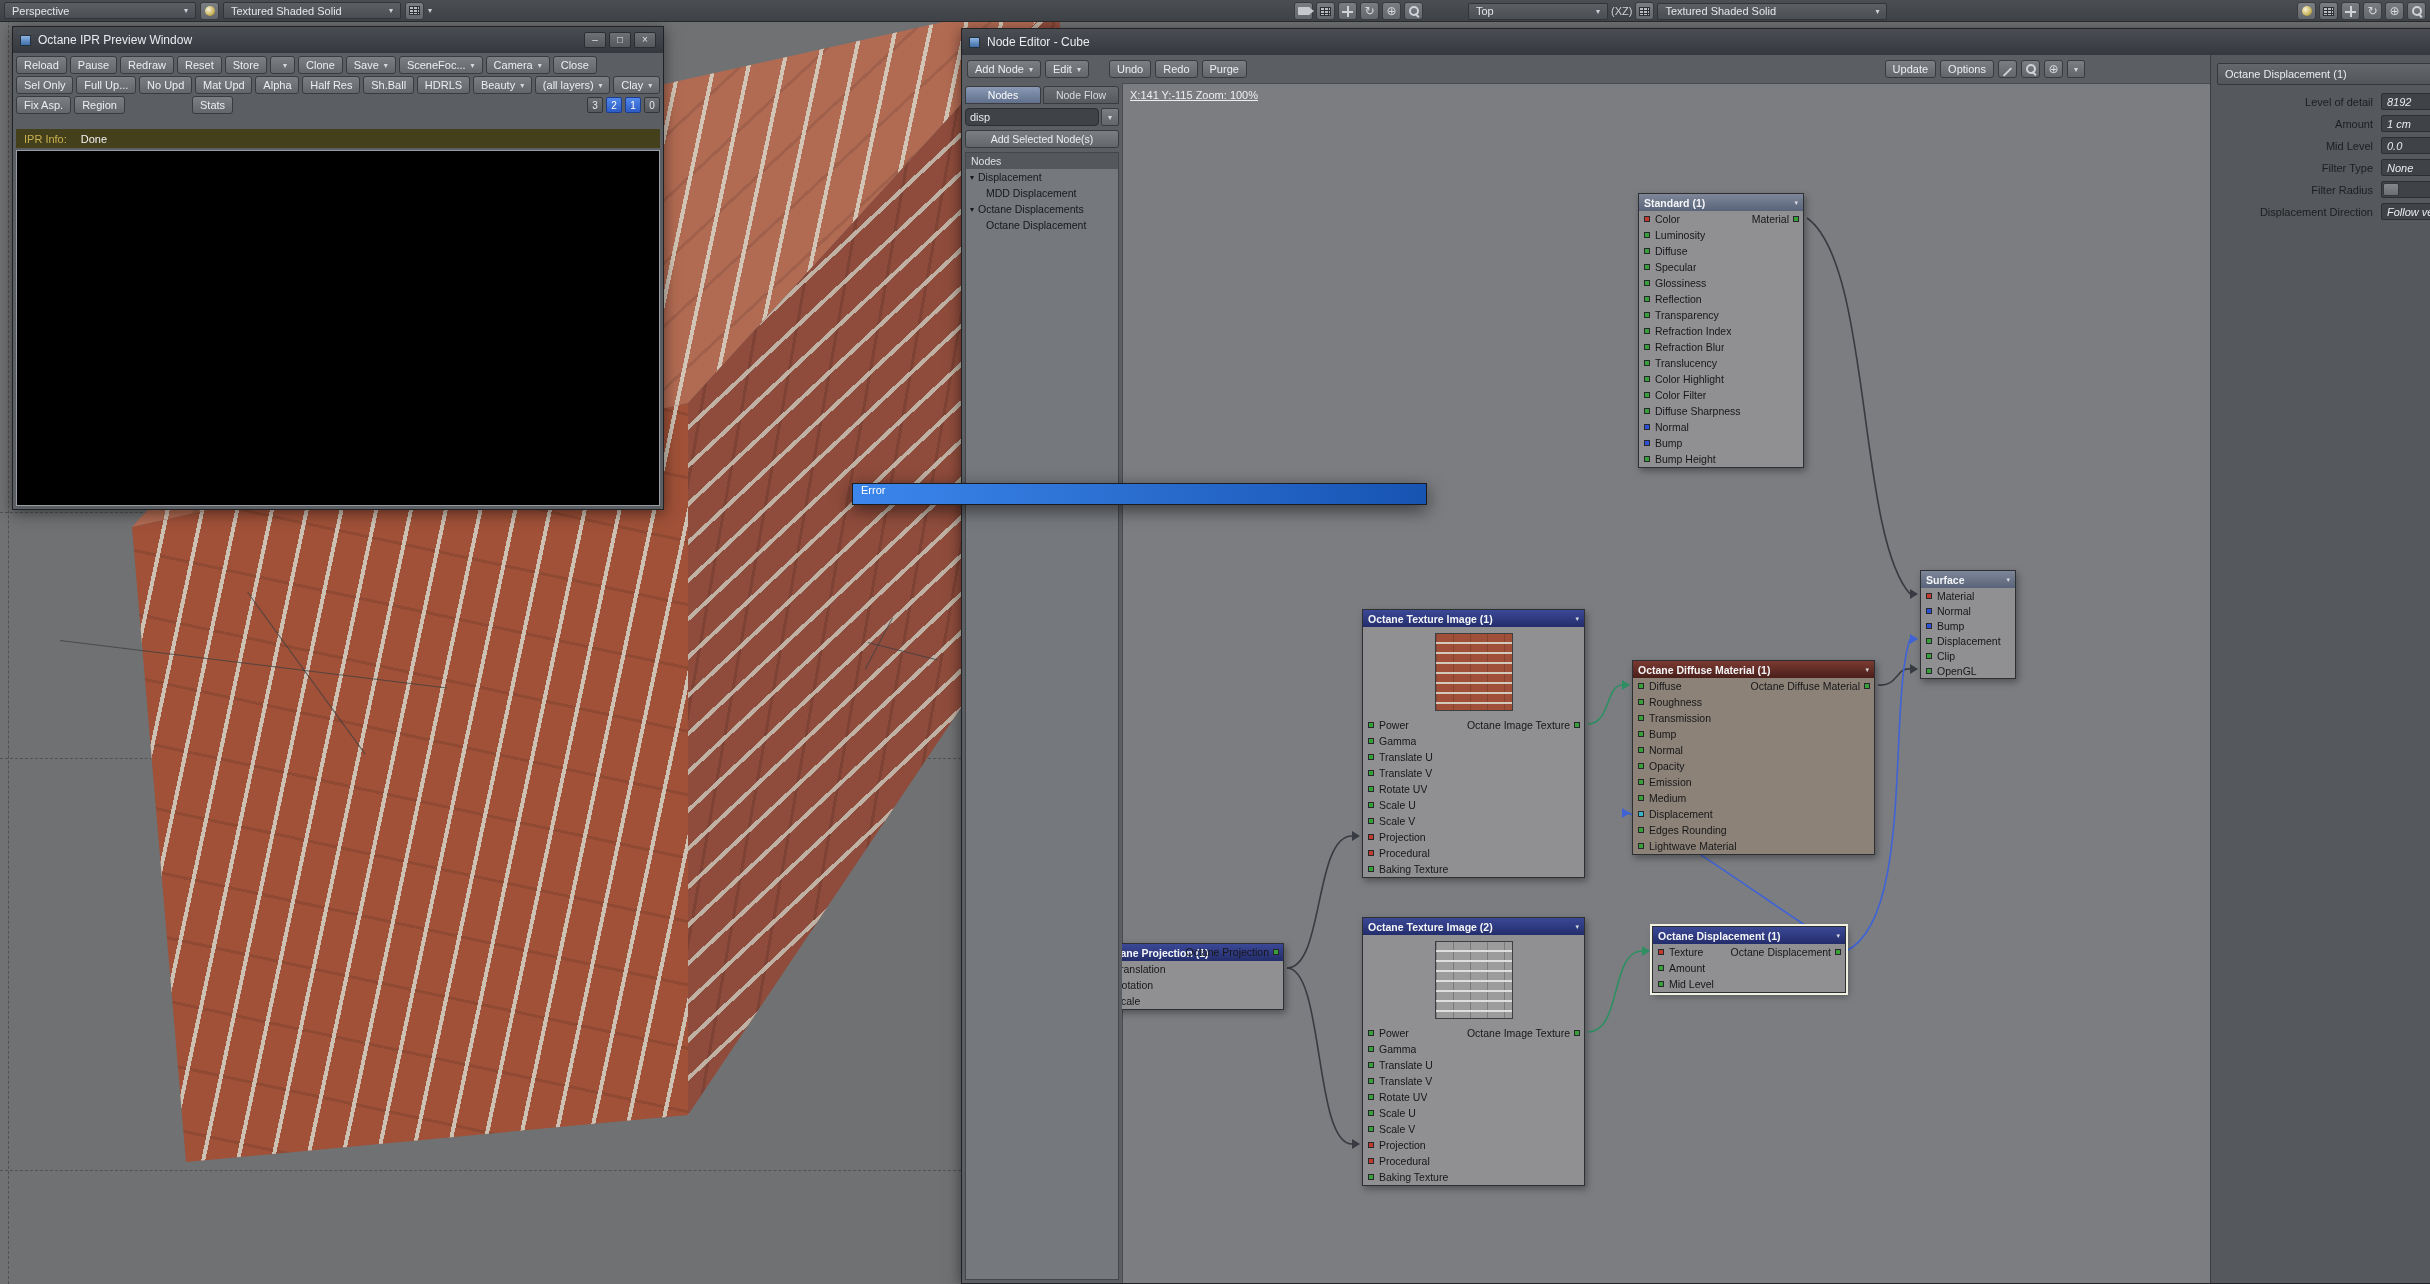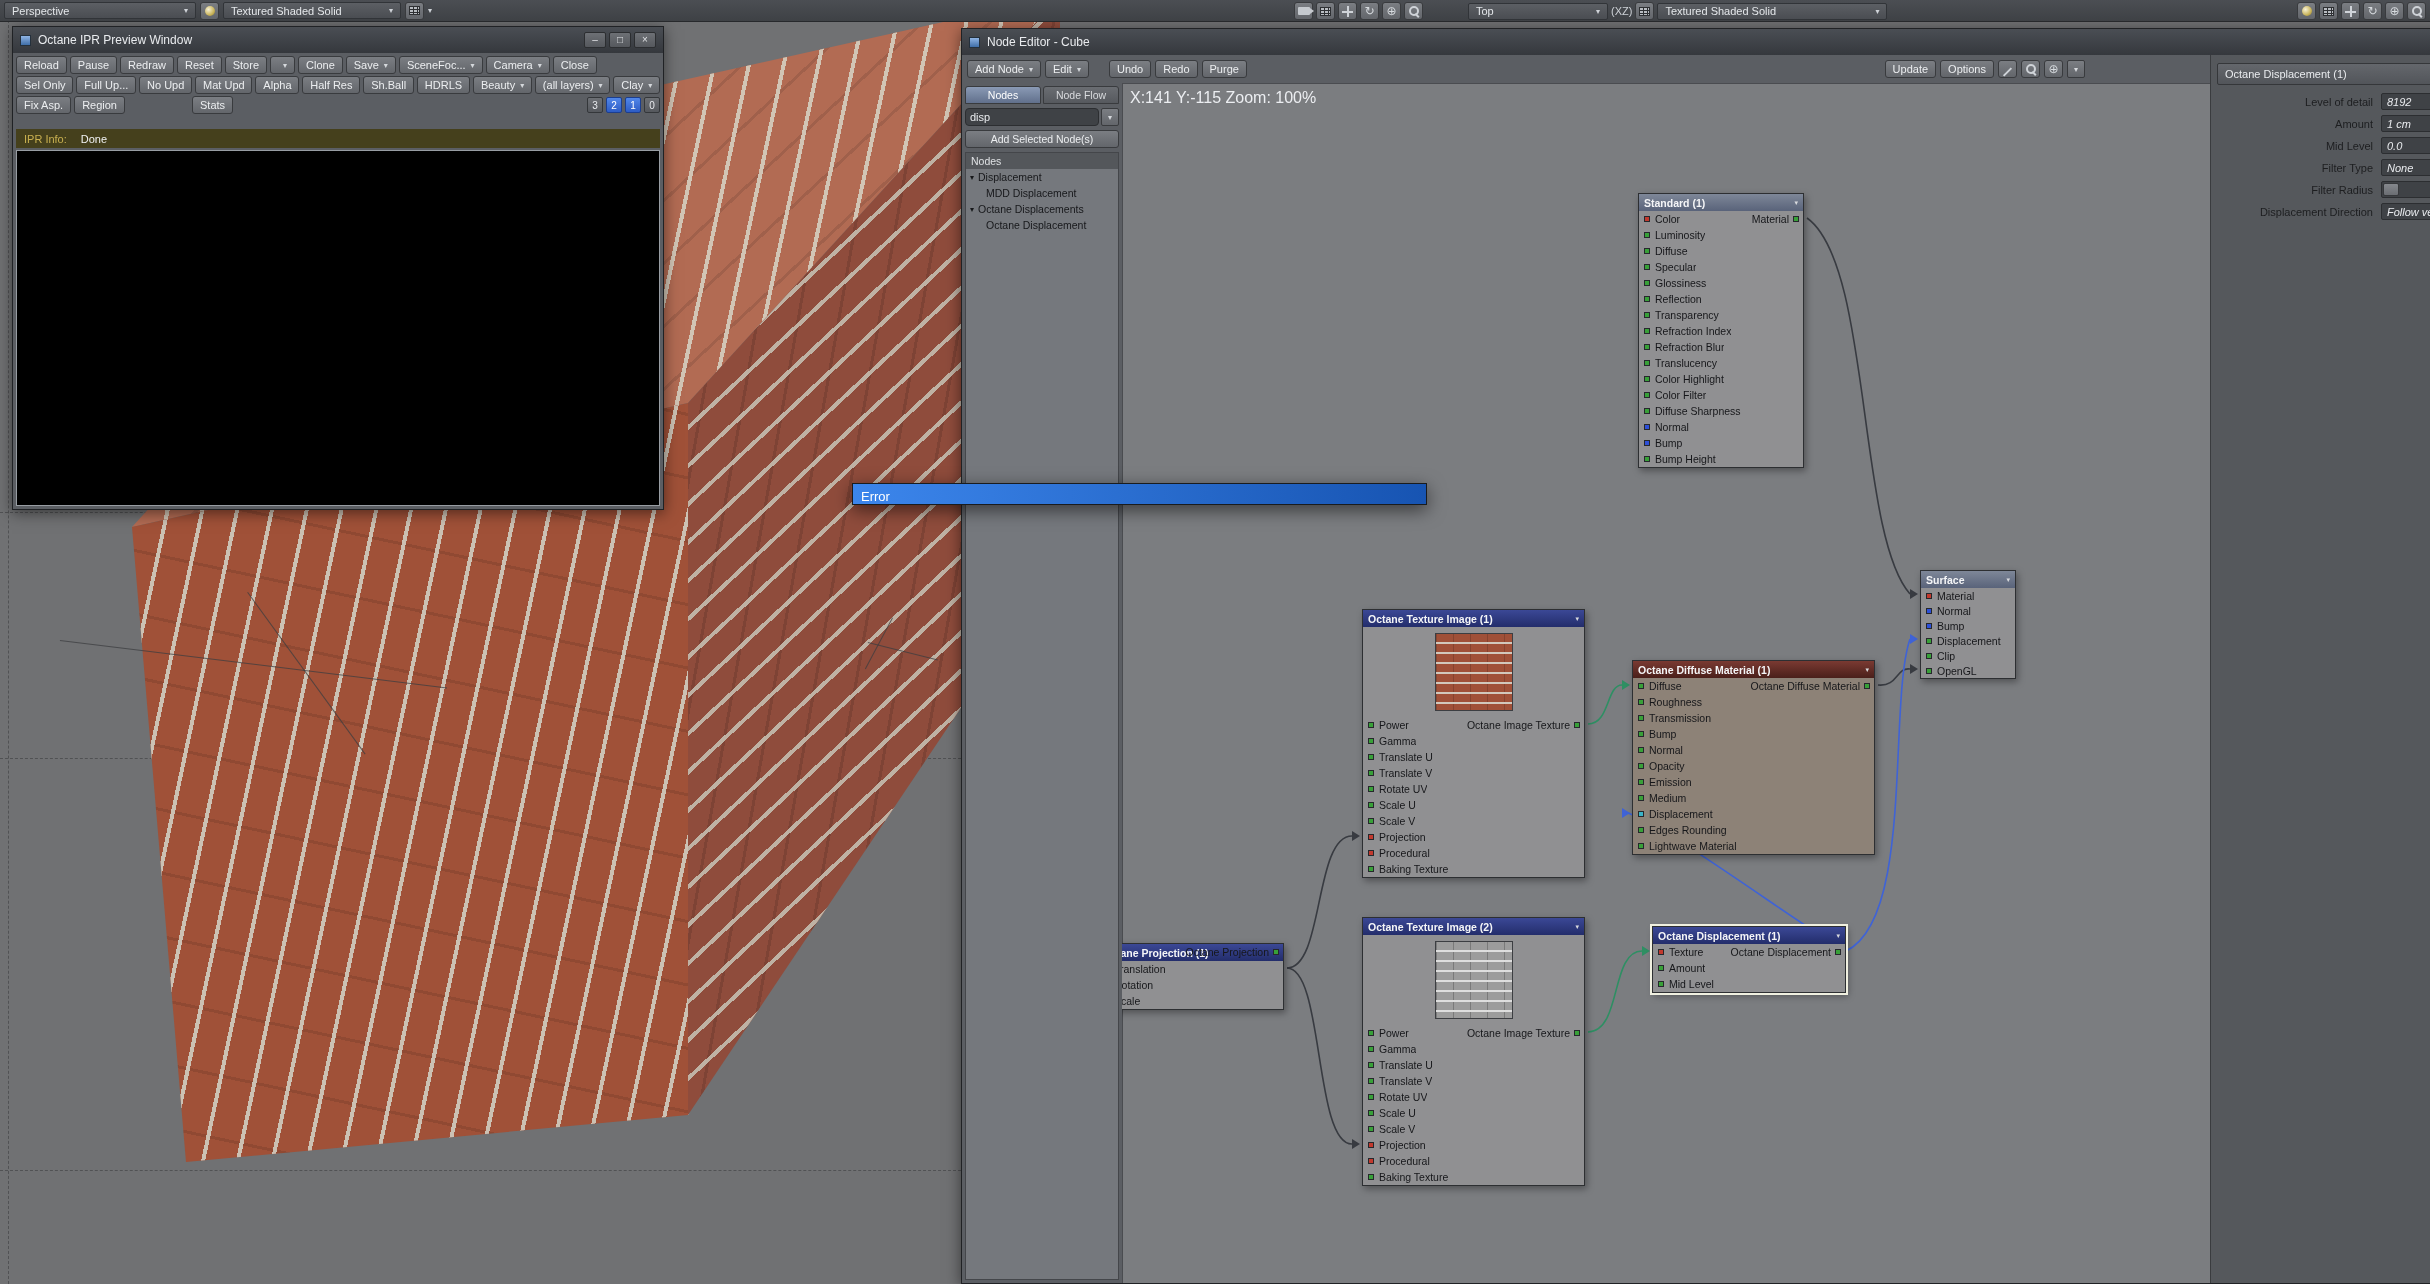--- a/index.html
+++ b/index.html
@@ -83,21 +83,21 @@
               padding:0 8px; font-size:11px; }
   .ipr-info .lab { color:#c9b050; }
   .ipr-info .val { color:#f0f1f2; }
   .ipr-view { flex:1; margin:2px 3px 3px; background:#000; border:1px solid #989da3; }
 
   
   #nedit { left:961px; top:28px; width:1591px; height:1256px; z-index:20; }
   #ne-canvas { position:absolute; left:160px; top:54px; right:341px; bottom:0; background:#7b7d80; z-index:1;
                border-top:1px solid #4a4c50; border-left:1px solid #4a4c50; }
   .wires { position:absolute; left:0; top:0; z-index:2; pointer-events:none; }
-  #ne-status { position:absolute; left:168px; top:60px; z-index:4; font-size:16px; color:#eceef1; }
+  #ne-status { position:absolute; left:168px; top:60px; z-index:4; font-size:11px; color:#eceef1;text-decoration:underline; }
   .ne-toolbar { position:absolute; left:0; top:26px; width:1128px; height:28px; z-index:6;
                 background:#5b5e63; display:flex; align-items:center; gap:4px; padding:0 5px; }
   .ne-spacer { width:12px; }
   .ne-right { margin-left:auto; display:flex; gap:4px; align-items:center; }
   #ne-panel { position:absolute; left:0; top:54px; width:160px; bottom:0; z-index:6; background:#5b5e63;
               padding:3px; display:flex; flex-direction:column; }
   .tabs { display:flex; gap:2px; }
   .tab { flex:1; height:18px; font-size:10.5px; display:flex; align-items:center; justify-content:center;
          color:#d9dbde; background:linear-gradient(#6a6d72,#56595e); border:1px solid #393b3e; border-radius:3px 3px 0 0; }
   .tab.on { background:linear-gradient(#8a9ab5,#61708c); color:#fff; }
@@ -152,22 +152,22 @@
   .pdd { width:16px; height:17px; font-size:7px; color:#d5d8dc; display:flex; align-items:center; justify-content:center;
          background:linear-gradient(#7b7e83,#63666b); border:1px solid #393b3e; border-radius:2px; }
   .pstep { width:22px; height:17px; display:flex; align-items:center; justify-content:center; gap:1px; font-size:6px; color:#d5d8dc;
            background:linear-gradient(#7b7e83,#63666b); border:1px solid #393b3e; border-radius:2px; }
   .pslider { flex:1; height:17px; background:#3f4246; border:1px solid #2c2e31; border-radius:2px; display:flex; align-items:center; padding:1px; }
   .pthumb { width:16px; height:13px; background:linear-gradient(#85888d,#6a6d72); border:1px solid #36383b; border-radius:2px; }
   .psval { margin-left:auto; padding-right:5px; font-size:11px; color:#e9ebee; }
 
   
   #edlg { position:absolute; left:852px; top:483px; width:575px; z-index:50; border:1px solid #1a1c1e; box-shadow:0 5px 18px rgba(0,0,0,.55); }
-  .etitle { height:20px; background:linear-gradient(90deg,#3c86ec,#1754b2); color:#fff; font-size:13px;
-            display:flex; align-items:flex-end; padding:0 8px; }
+  .etitle { height:20px; background:linear-gradient(90deg,#3c86ec,#1754b2); color:#fff; font-size:11px;
+            display:flex; align-items:flex-start; padding:0 8px; }
   .ebody { background:#6b6e72; height:58px; display:flex; align-items:flex-start; padding:9px 9px; }
   .emsg { flex:1; font-size:11.5px; color:#121316; padding-top:3px; }
   .ebtns { display:flex; gap:2px; }
   .okb { width:54px; justify-content:center; }
   .erec { width:58px; height:18px; background:#5a5d61; border:1px solid #43464a; border-radius:3px; box-shadow:inset 0 1px 2px rgba(0,0,0,.3); }
 </style>
 </head>
 <body>
 
 <div id="screen">

